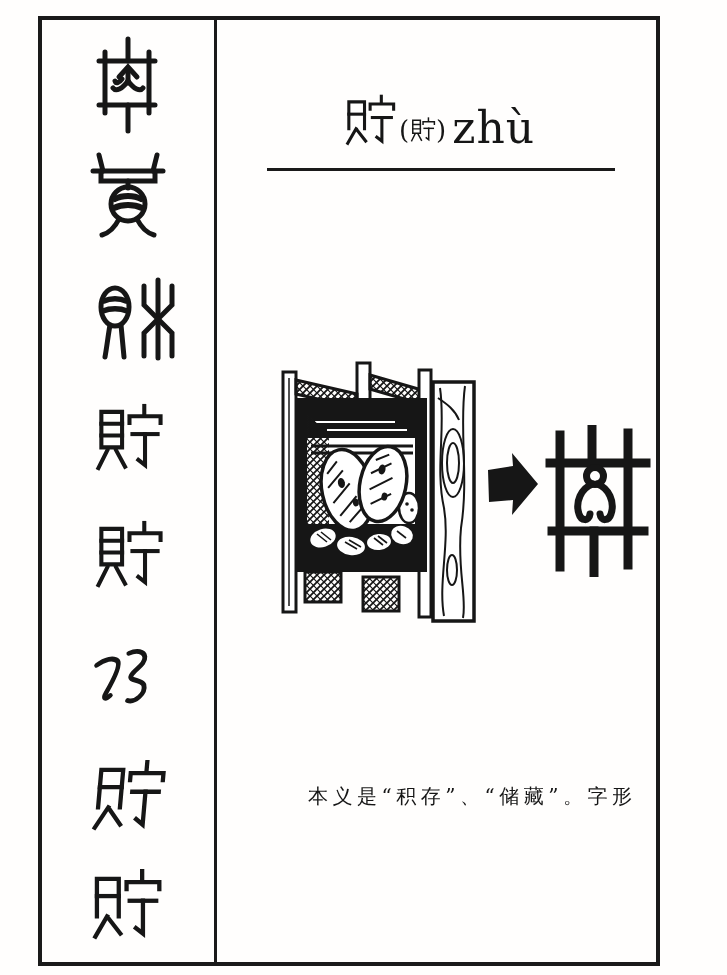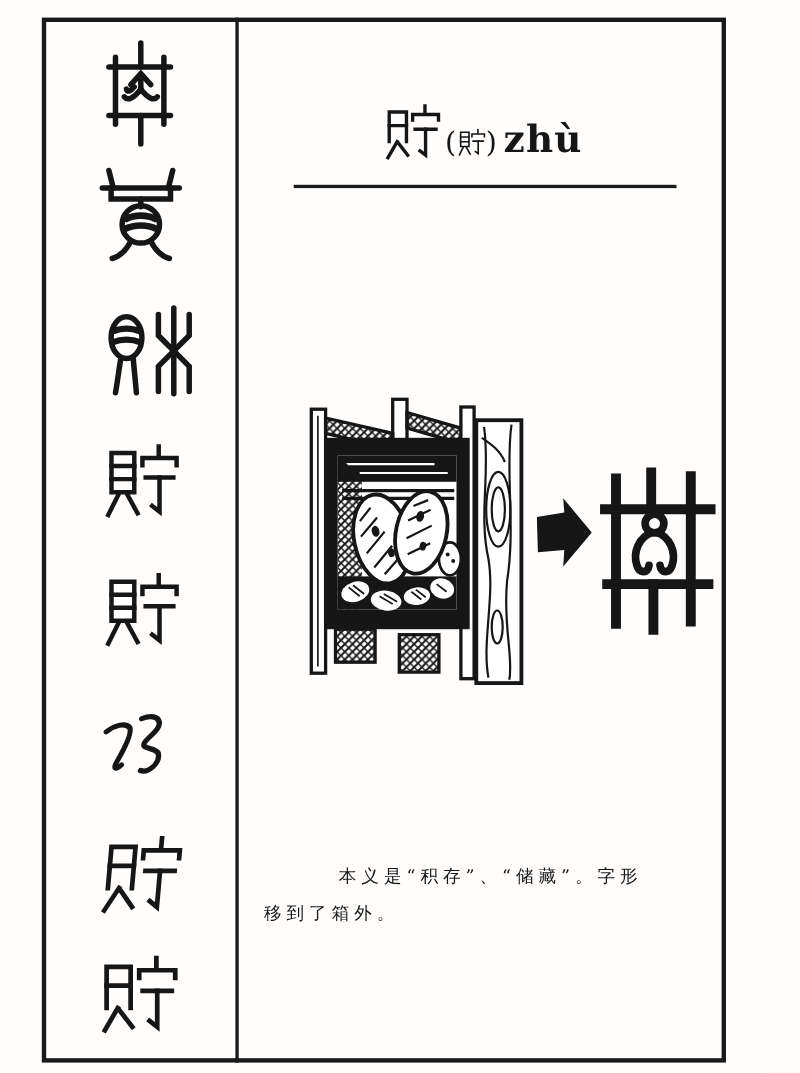--- a/index.html
+++ b/index.html
@@ -27,32 +27,32 @@
   .g7{left:88px;top:758px;width:78px;height:80px;transform:skewX(-5deg);}
   .g8{left:80px;top:868px;width:90px;height:78px;}
   
   .entry-header{
     left:218px;top:82px;width:440px;height:80px;
     display:flex;align-items:center;justify-content:center;gap:2px;
   }
   .variant-wrap{display:flex;align-items:center;margin-top:16px;}
   .paren{font-size:26px;font-family:"DejaVu Serif",serif;line-height:1;}
   .pinyin{
-    font-size:34px;font-weight:bold;font-family:"DejaVu Serif",serif;
+    font-size:44px;font-weight:normal;font-family:"DejaVu Serif",serif;
     margin-top:10px;margin-left:4px;letter-spacing:1px;
   }
   .title-rule{left:267px;top:168px;width:348px;height:3px;background:#1a1a1a;}
   
   .illus{left:275px;top:358px;width:203px;height:267px;}
   .arrow{left:488px;top:450px;width:50px;height:68px;}
   .oracle-big{left:543px;top:425px;width:112px;height:152px;}
   
   .definition{
     left:240px;top:780px;width:414px;
-    font-size:16px;line-height:33px;letter-spacing:4.5px;
+    font-size:20px;line-height:33px;letter-spacing:4.5px;
     font-family:"DejaVu Serif","DejaVu Sans",serif;
   }
   .def-line{white-space:nowrap;}
   .def-line.first{text-indent:68px;}
   svg{display:block;}
 </style>
 </head>
 <body>
 
 <div class="page">
@@ -285,16 +285,15 @@
       <g stroke="#161616" stroke-width="7" fill="none" stroke-linecap="round">
         <circle cx="52" cy="51" r="8.5"></circle>
         <path d="M50 59 C38 63 32 77 36 89 C38 96 46 97 47 89"></path>
         <path d="M54 59 C66 63 72 77 68 89 C66 96 58 97 57 89"></path>
       </g>
     </svg>
   </div>
 
   <section class="abs definition">
     <div class="def-line first">本义是“积存”、“储藏”。字形</div>
-    <div class="def-line">移到了箱外。</div>
   </section>
 
 </div>
 
 </body></html>

